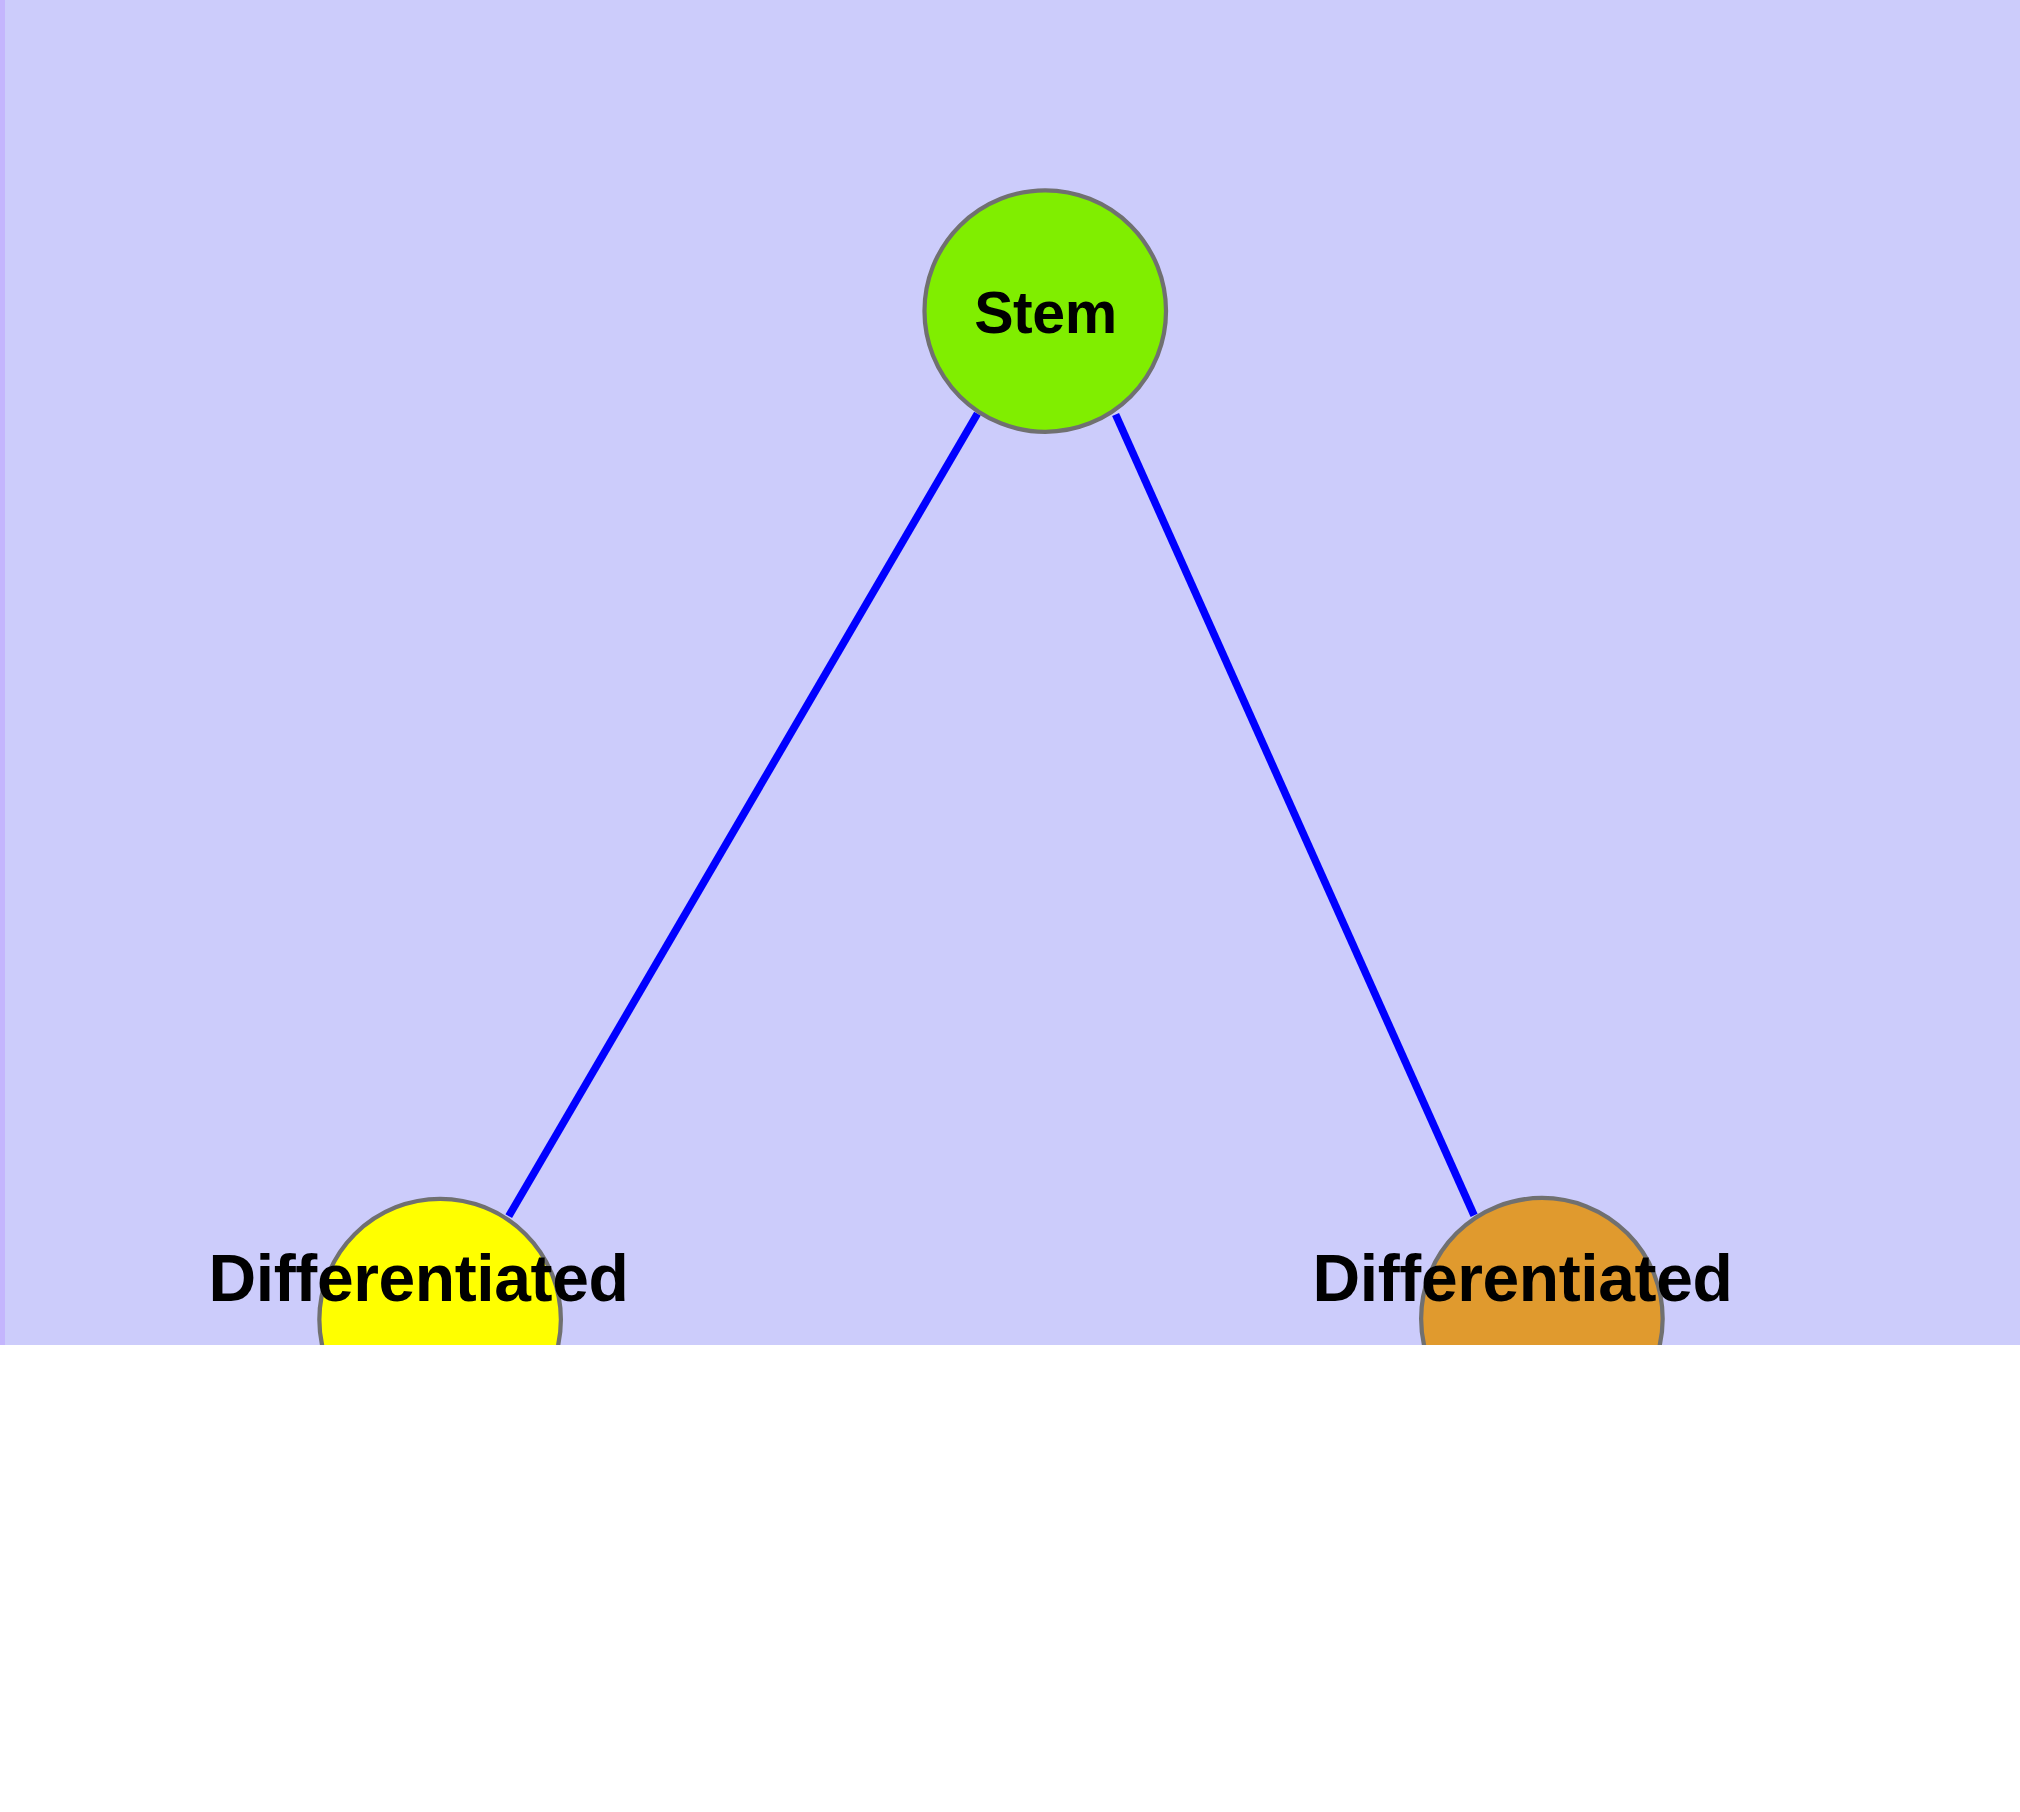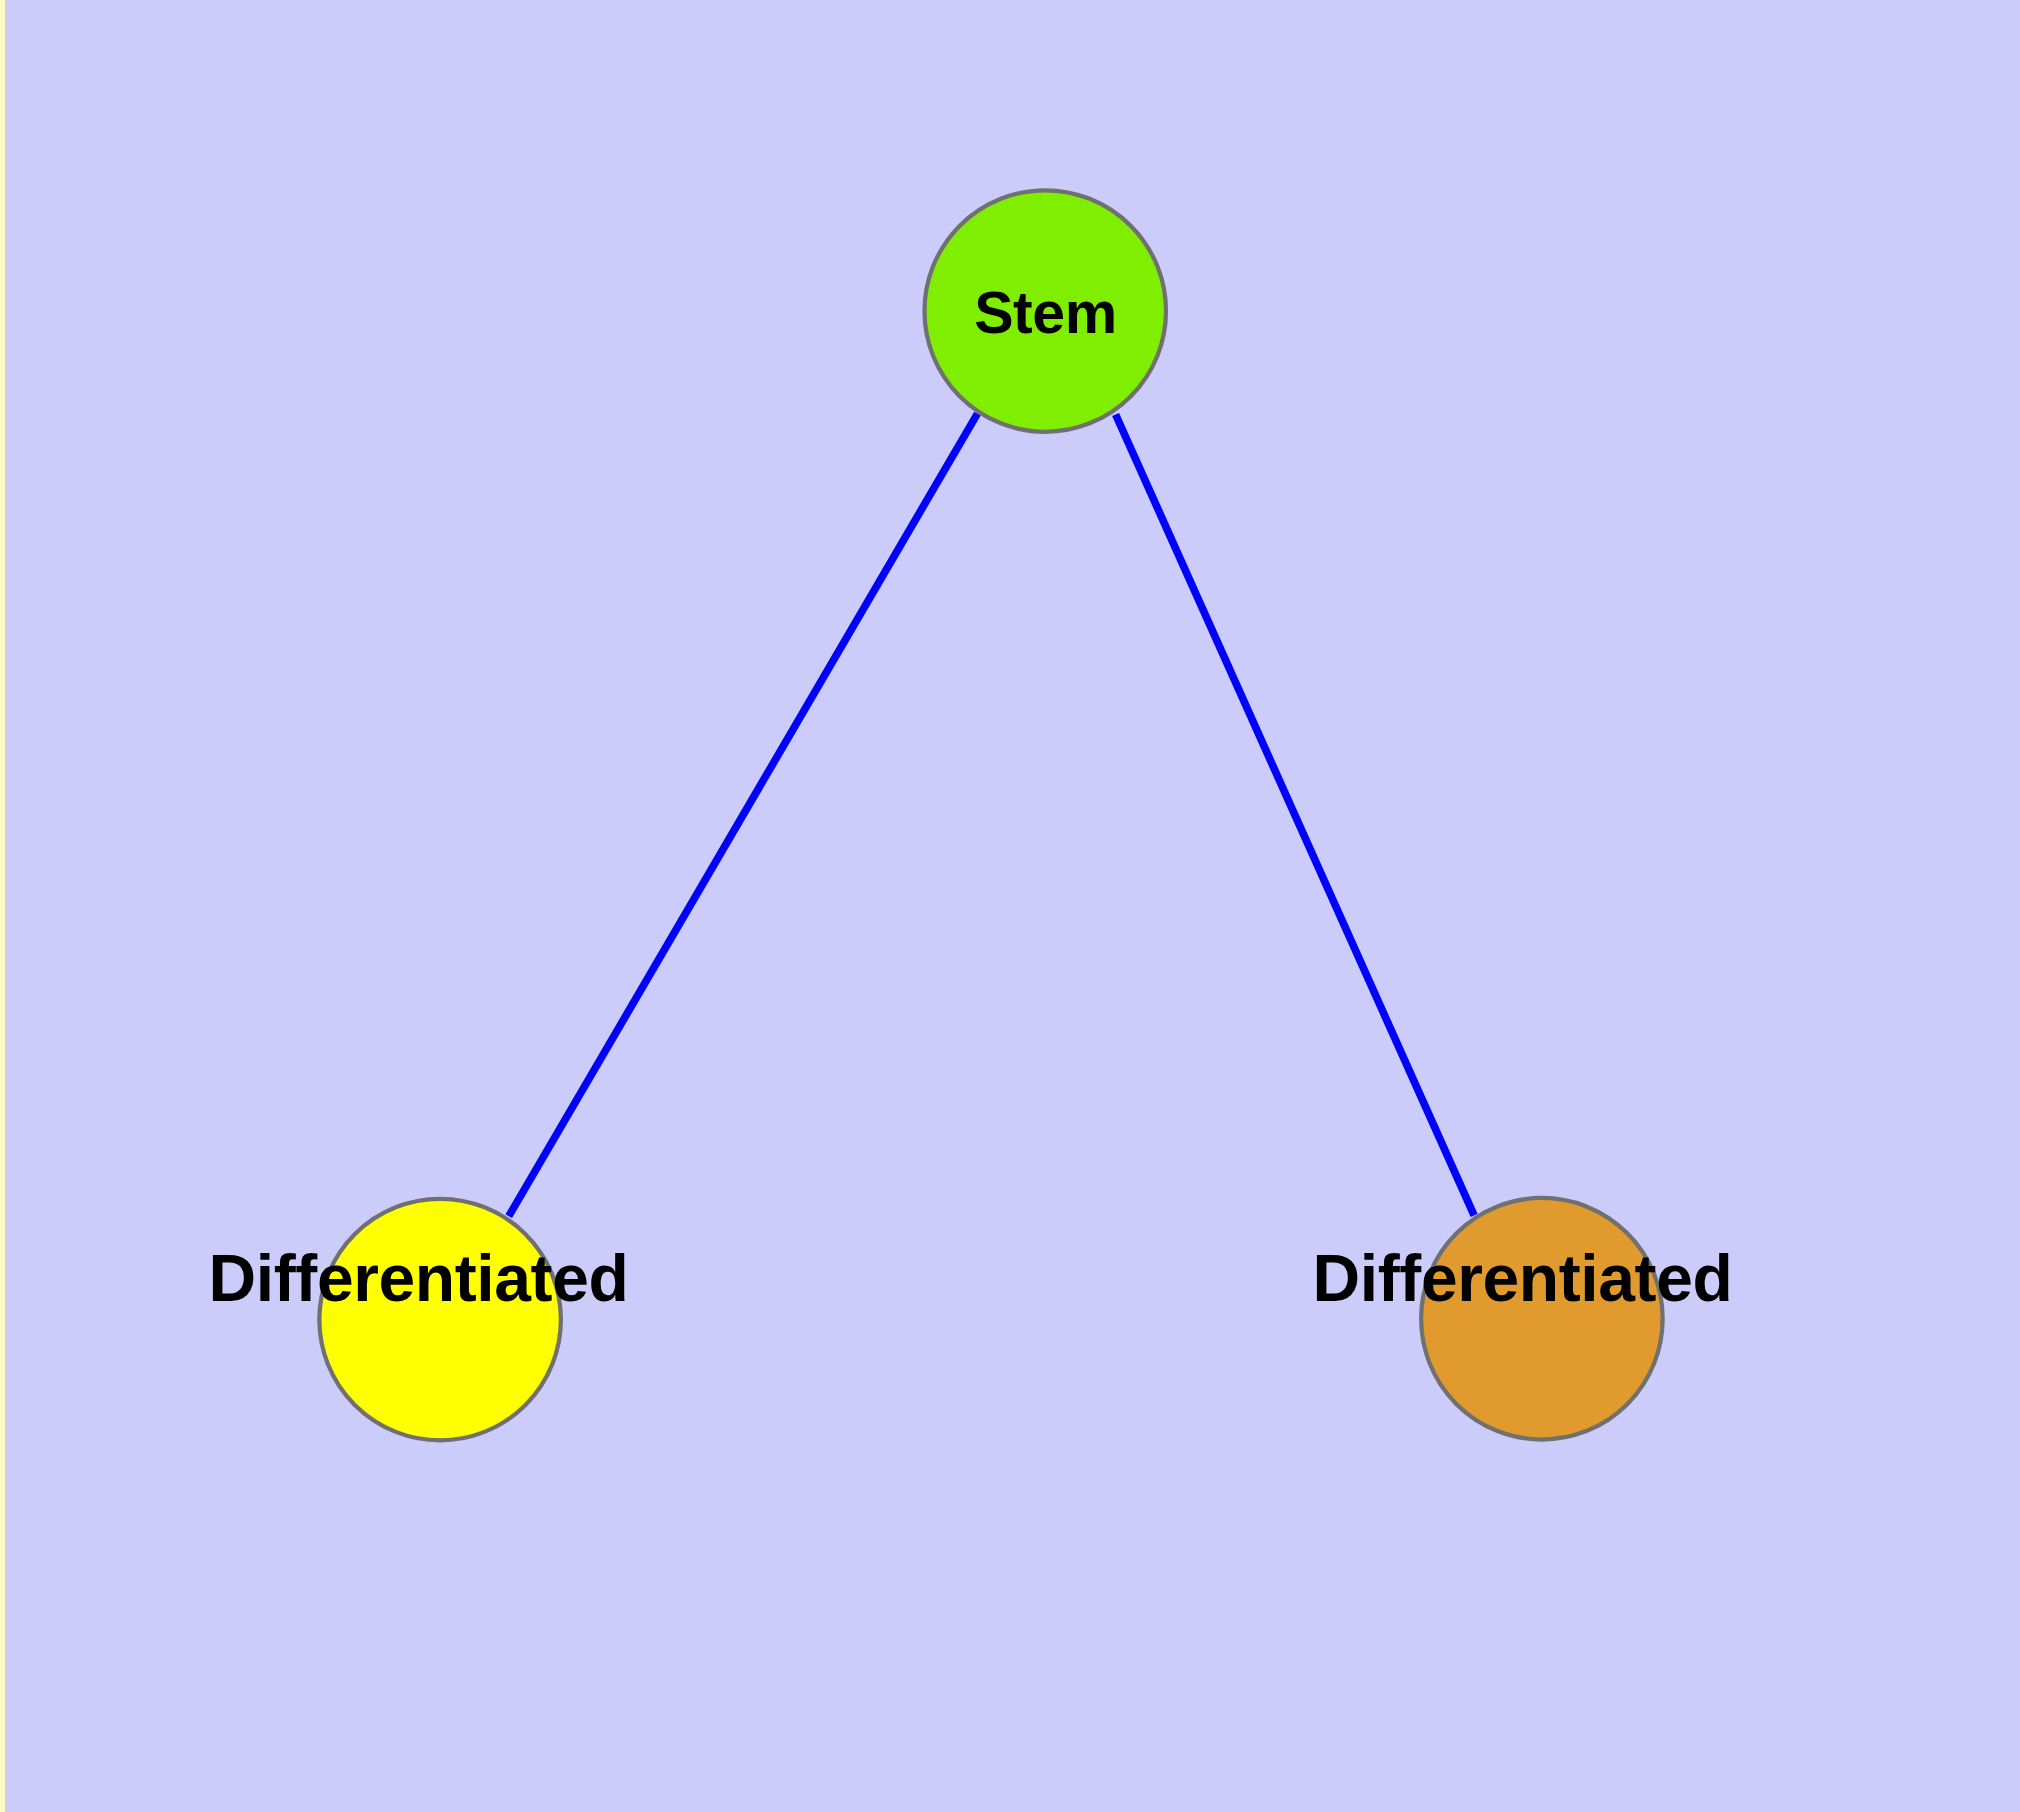--- a/index.html
+++ b/index.html
@@ -4,22 +4,22 @@
 <title>Cell Differentiation Graph</title>
 <style>
   html, body {
     margin: 0;
     padding: 0;
     background: #ffffff;
   }
   #stage {
     position: relative;
     width: 2021px;
-    height: 1812px;
-    background: #fef9c3;
+    height: 1345px;
+    background: #c4b5fd;
     overflow: hidden;
     font-family: "Liberation Sans", "DejaVu Sans", sans-serif;
   }
   #canvas-bg {
     position: absolute;
     left: 5.1px;
     top: 0px;
     width: 2015px;
     height: 1812px;
     background: #ccccfb;

